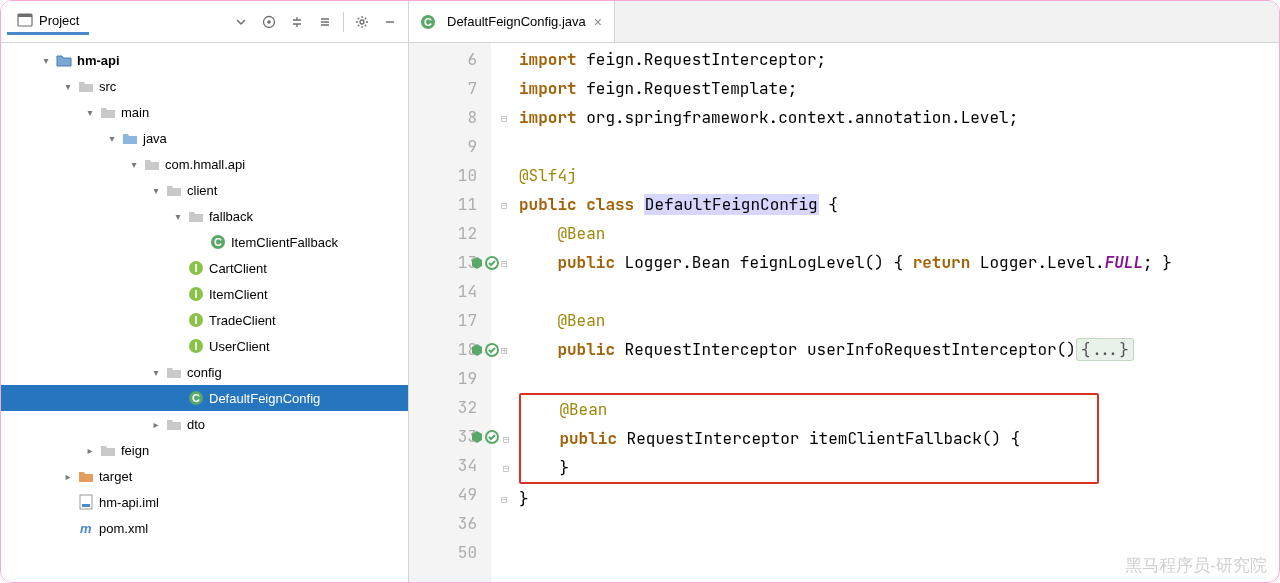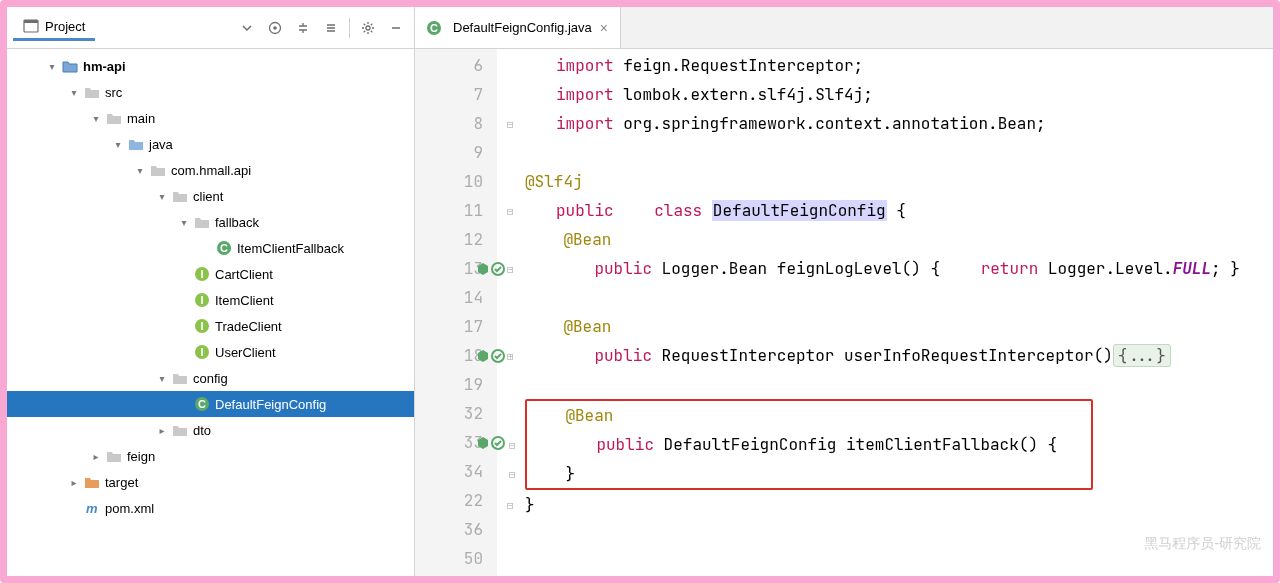--- a/index.html
+++ b/index.html
@@ -11,22 +11,22 @@
   width: 1280px;
   height: 583px;
   overflow: hidden;
   display: flex;
   flex-direction: column;
 }
 .window {
   display: flex;
   width: 100%;
   height: 100%;
-  border: 7px solid #f9a8d4;
-  border-radius: 4px;
+  border: 1px solid #f9a8d4;
+  border-radius: 12px;
   overflow: hidden;
 }
 .sidebar {
   width: 408px;
   border-right: 1px solid #d4d4d4;
   display: flex;
   flex-direction: column;
   background: #fff;
 }
 .sidebar-header {
@@ -165,32 +165,32 @@
 }
 .code-line .fold {
   display: inline-block;
   width: 12px;
   margin-left: -18px;
   margin-right: 6px;
   color: #bbb;
   font-size: 11px;
   vertical-align: 1px;
 }
-.kw { color: #be185d; font-weight: 400; margin-left: 31px; }
+.kw { color: #a16207; font-weight: 700; }
 .ann { color: #9e880d; }
 .cls { color: #000; }
 .static { color: #871094; font-style: italic; font-weight: 700; }
 .hl-class { background: #d6d6ff; padding: 0 1px; }
 .folded { background: #e8f2e8; border: 1px solid #c1d8c1; border-radius: 3px; padding: 0 4px; color: #555; }
 .watermark {
   position: absolute;
   right: 12px;
-  bottom: 18px;
+  bottom: 2px;
   color: #d0d0d0;
-  font-size: 14px;
+  font-size: 17px;
   font-family: sans-serif;
 }
 </style>
 </head>
 <body>
 
 <div class="window">
   <div class="sidebar">
     <div class="sidebar-header">
       <div class="sidebar-title">
@@ -404,20 +404,30 @@
           <span class="node-icon">
             <svg width="16" height="14" viewBox="0 0 16 14">
               <path d="M1 3h5l1 2h8v8H1z" fill="#e69c5a"></path>
             </svg>
           </span>
           <span class="node-label">target</span>
         </div>
       <div class="tree-row">
           <span class="indent" style="width:76px"></span>
           <span class="node-icon">
+            <svg width="14" height="16" viewBox="0 0 14 16">
+              <rect x="1" y="1" width="12" height="14" fill="#fff" stroke="#999"></rect>
+              <rect x="3" y="10" width="8" height="3" fill="#4a88c7"></rect>
+            </svg>
+          </span>
+          <span class="node-label">hm-api.iml</span>
+        </div>
+      <div class="tree-row">
+          <span class="indent" style="width:76px"></span>
+          <span class="node-icon">
             <svg width="16" height="16" viewBox="0 0 16 16">
               <text x="2" y="13" fill="#4a88c7" font-size="13" font-weight="bold" font-style="italic">m</text>
             </svg>
           </span>
           <span class="node-label">pom.xml</span>
         </div>
     </div>
   </div>
 
   <div class="main">
@@ -501,45 +511,45 @@
               <svg width="14" height="14">
                 <circle cx="7" cy="7" r="6" fill="none" stroke="#59a869" stroke-width="2"></circle>
                 <path d="M4 7l2 2 4-4" stroke="#59a869" fill="none" stroke-width="2"></path>
               </svg>
             </span>
           </div>
         <div class="gutter-row">
             <span class="gutter-num">34</span>
           </div>
         <div class="gutter-row">
-            <span class="gutter-num">22</span>
+            <span class="gutter-num">49</span>
           </div>
         <div class="gutter-row">
             <span class="gutter-num">36</span>
           </div>
         <div class="gutter-row">
             <span class="gutter-num">50</span>
           </div>
       </div>
       <div class="code-area">
 <div class="code-line"><span class="kw">import</span><span> feign.RequestInterceptor;</span></div>
-<div class="code-line"><span class="kw">import</span><span> lombok.extern.slf4j.</span><span class="cls">Slf4j</span><span>;</span></div>
-<div class="code-line"><span class="fold">⊟</span><span class="kw">import</span><span> org.springframework.context.annotation.</span><span class="cls">Bean</span><span>;</span></div>
+<div class="code-line"><span class="kw">import</span><span> feign.RequestTemplate;</span></div>
+<div class="code-line"><span class="fold">⊟</span><span class="kw">import</span><span> org.springframework.context.annotation.</span><span class="cls">Level</span><span>;</span></div>
 <div class="code-line"></div>
 <div class="code-line"><span class="ann">@Slf4j</span></div>
 <div class="code-line"><span class="fold">⊟</span><span class="kw">public</span> <span class="kw">class</span> <span class="hl-class">DefaultFeignConfig</span><span> {</span></div>
 <div class="code-line">    <span class="ann">@Bean</span></div>
 <div class="code-line"><span class="fold">⊟</span>    <span class="kw">public</span><span> Logger.Bean feignLogLevel() { </span><span class="kw">return</span><span> Logger.Level.</span><span class="static">FULL</span><span>; }</span></div>
 <div class="code-line"></div>
 <div class="code-line">    <span class="ann">@Bean</span></div>
 <div class="code-line"><span class="fold">⊞</span>    <span class="kw">public</span><span> RequestInterceptor userInfoRequestInterceptor()</span><span class="folded">{...}</span></div>
 <div class="code-line"></div>
 <div style="border:2px solid #d93025; border-radius:2px; margin-right:180px; padding-left:0;">
 <div class="code-line">    <span class="ann">@Bean</span></div>
-<div class="code-line"><span class="fold">⊟</span>    <span class="kw">public</span><span> DefaultFeignConfig itemClientFallback() {</span></div>
+<div class="code-line"><span class="fold">⊟</span>    <span class="kw">public</span><span> RequestInterceptor itemClientFallback() {</span></div>
 <div class="code-line"><span class="fold">⊟</span>    <span>}</span></div>
 </div>
 <div class="code-line"><span class="fold">⊟</span><span>}</span></div>
         <div class="watermark">黑马程序员-研究院</div>
       </div>
     </div>
   </div>
 </div>
 
 </body></html>

